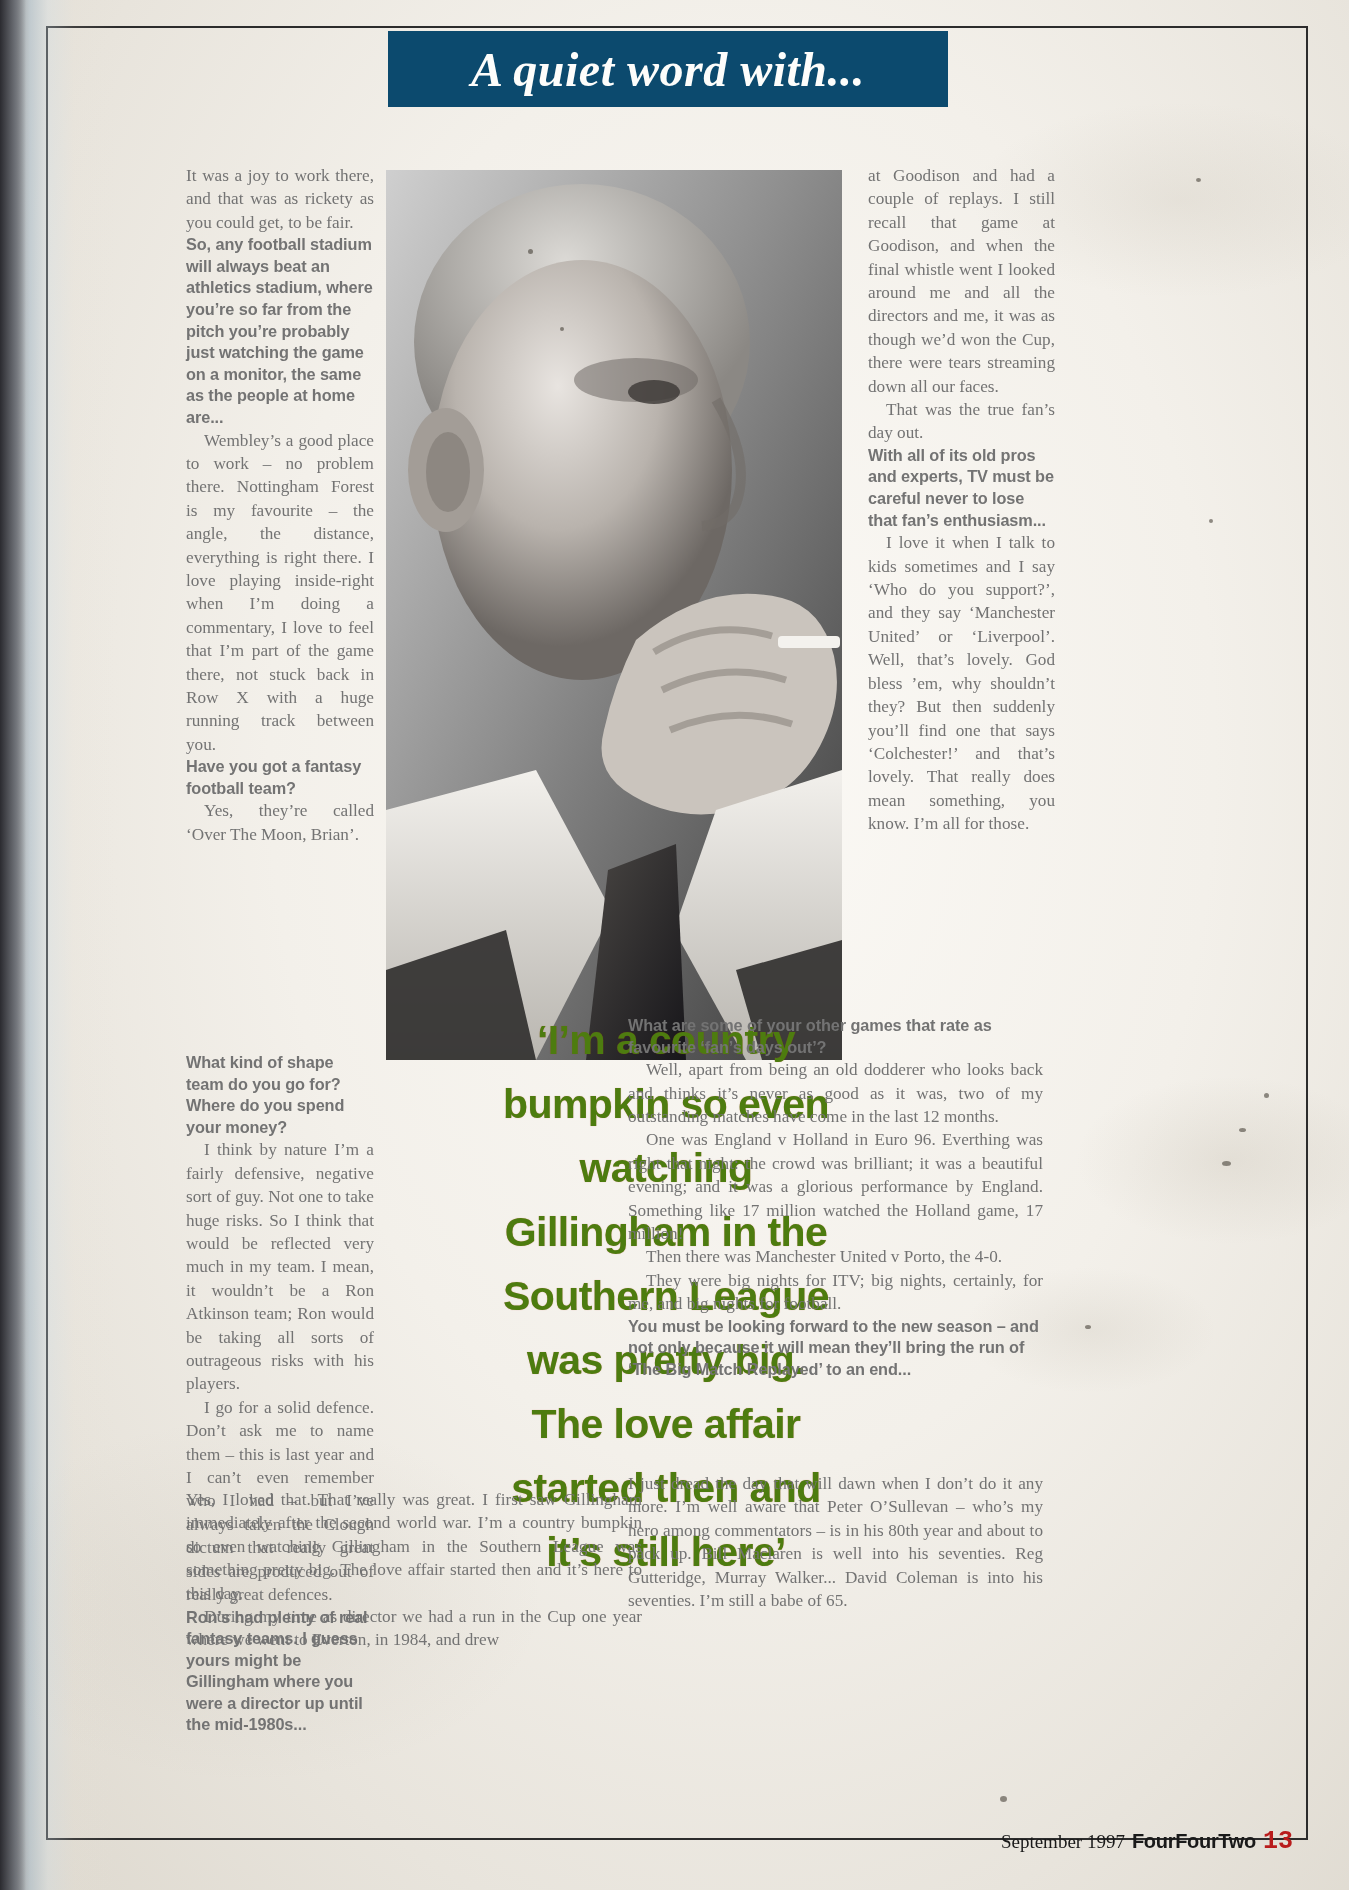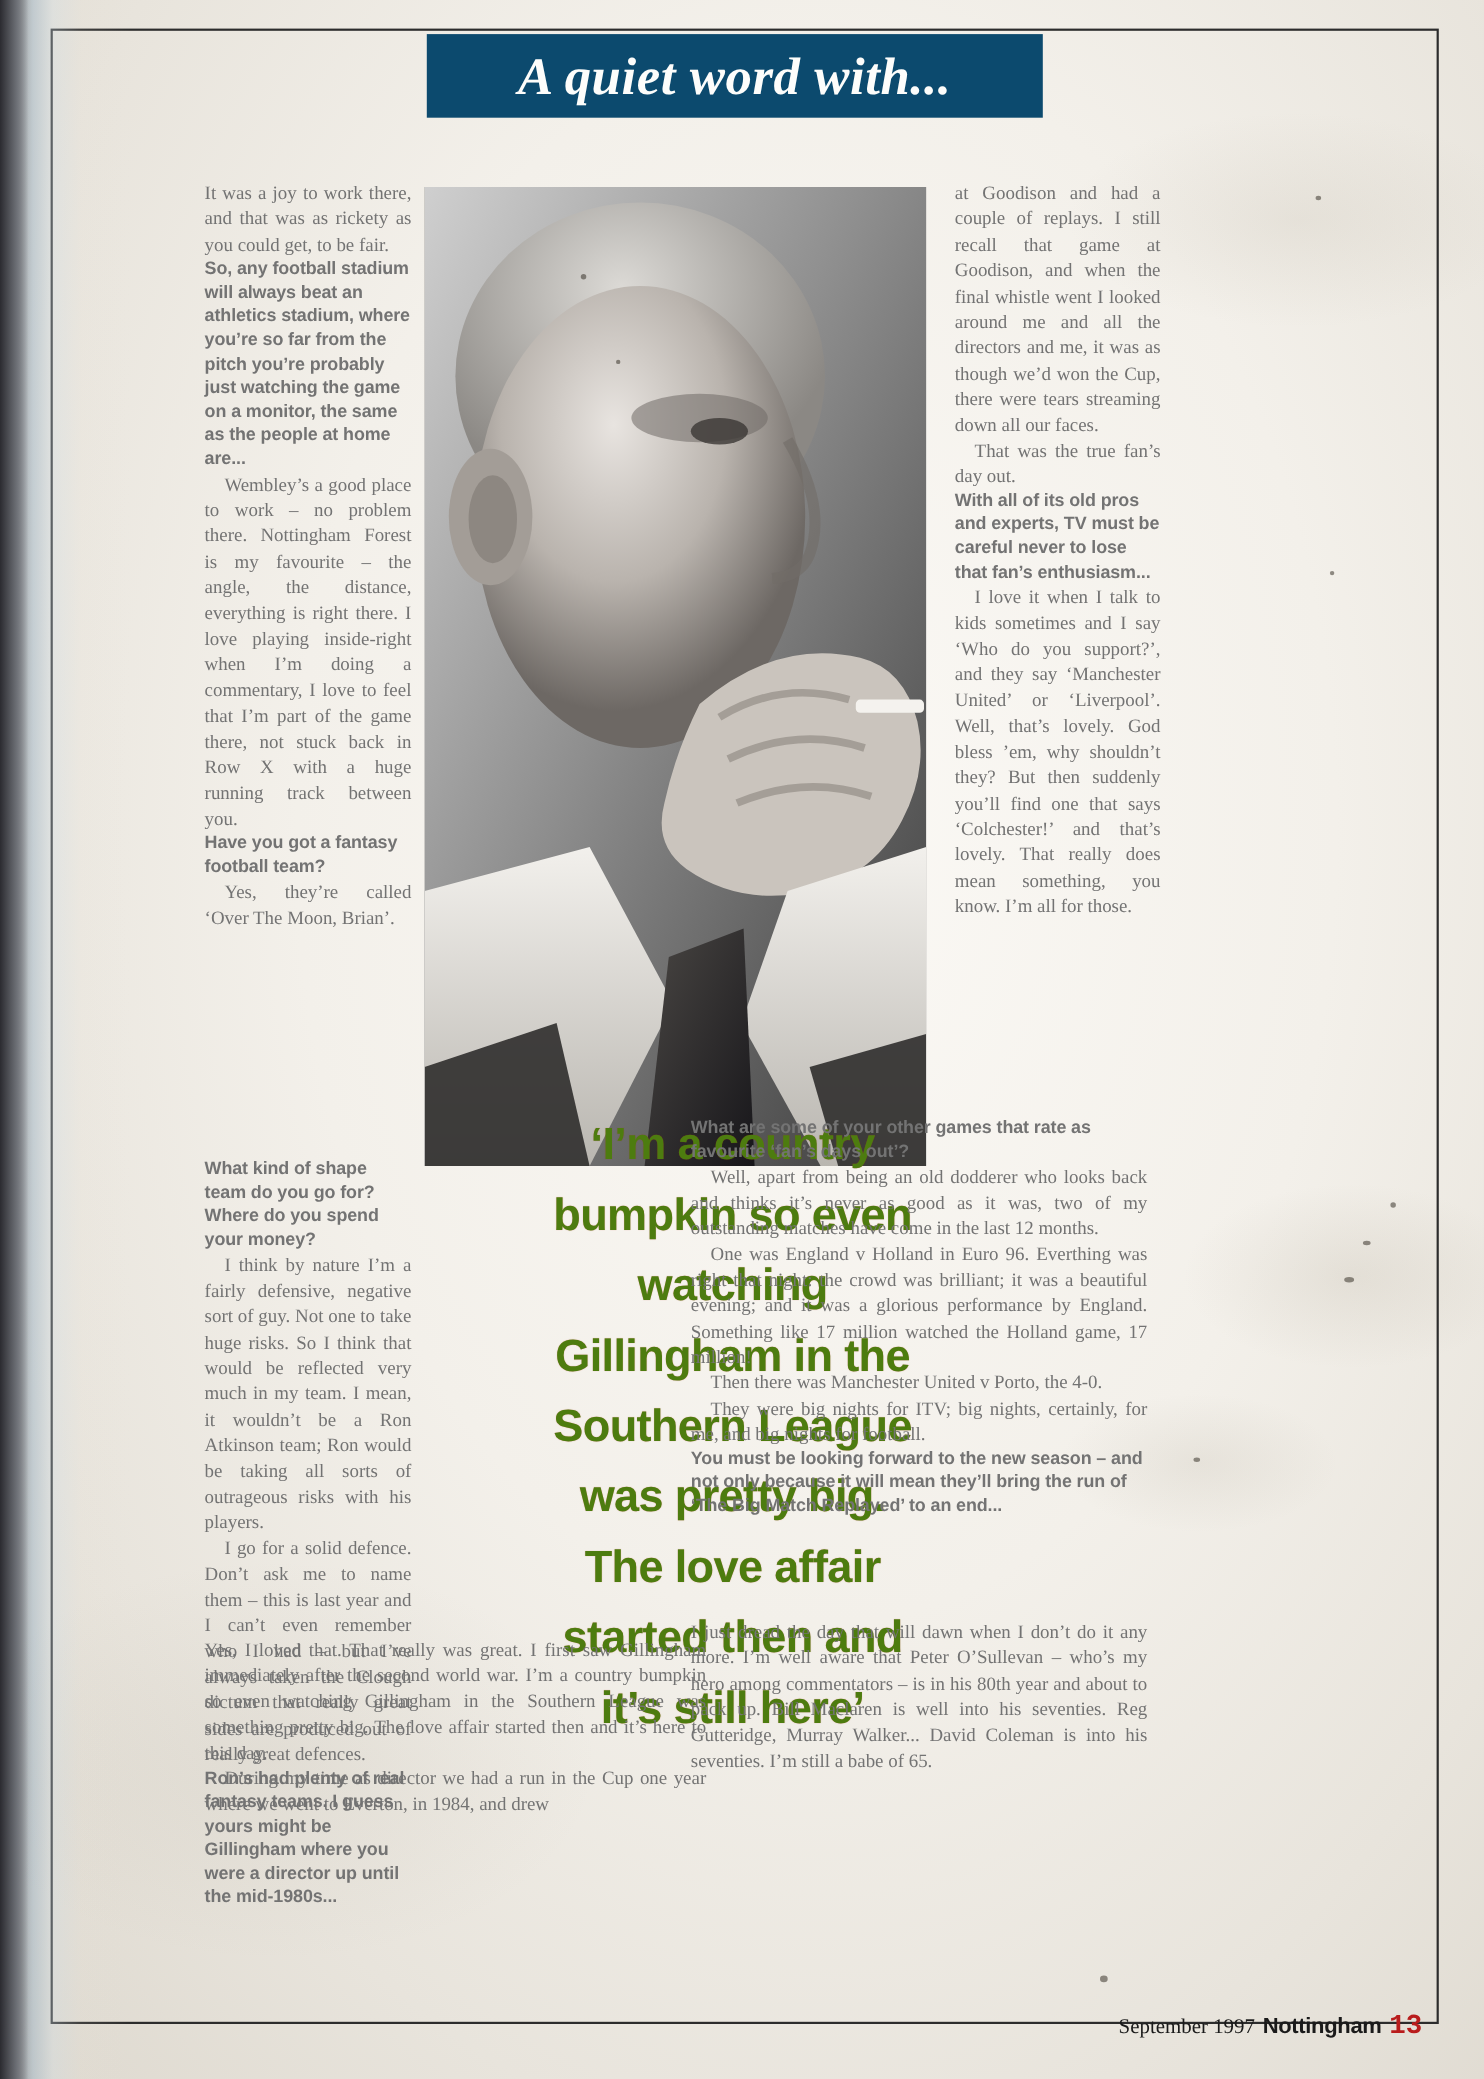--- a/index.html
+++ b/index.html
@@ -271,21 +271,21 @@
     <p>Yes, I loved that. That really was great. I first saw Gillingham immediately after the second world war. I’m a country bumpkin so even watching Gillingham in the Southern League was something pretty big. The love affair started then and it’s here to this day.</p>
     <p>During my time as director we had a run in the Cup one year where we went to Everton, in 1984, and drew</p>
   </div>
 
   <div class="col col-fullbot">
     <p>I just dread the day that will dawn when I don’t do it any more. I’m well aware that Peter O’Sullevan – who’s my hero among commentators – is in his 80th year and about to pack up. Bill Maclaren is well into his seventies. Reg Gutteridge, Murray Walker... David Coleman is into his seventies. I’m still a babe of 65.</p>
   </div>
 
   <div class="footer">
     <span>September 1997</span>
-    <span class="brand">Nottingham</span>
+    <span class="brand">FourFourTwo</span>
     <span class="pageno">13</span>
   </div>
 
   <div class="specks">
     <span class="speck" style="left:1264px; top:1093px; width:5px; height:5px;"></span>
     <span class="speck" style="left:1239px; top:1128px; width:7px; height:4px;"></span>
     <span class="speck" style="left:1222px; top:1161px; width:9px; height:5px;"></span>
     <span class="speck" style="left:1085px; top:1325px; width:6px; height:4px;"></span>
     <span class="speck" style="left:1000px; top:1796px; width:7px; height:6px;"></span>
     <span class="speck" style="left:1209px; top:519px; width:4px; height:4px;"></span>

